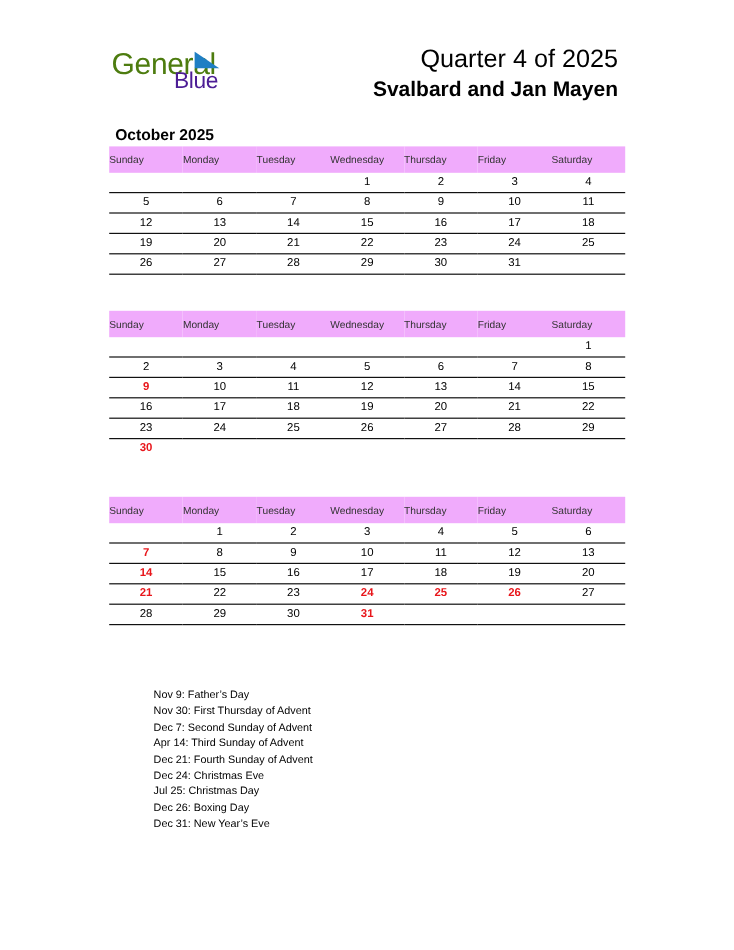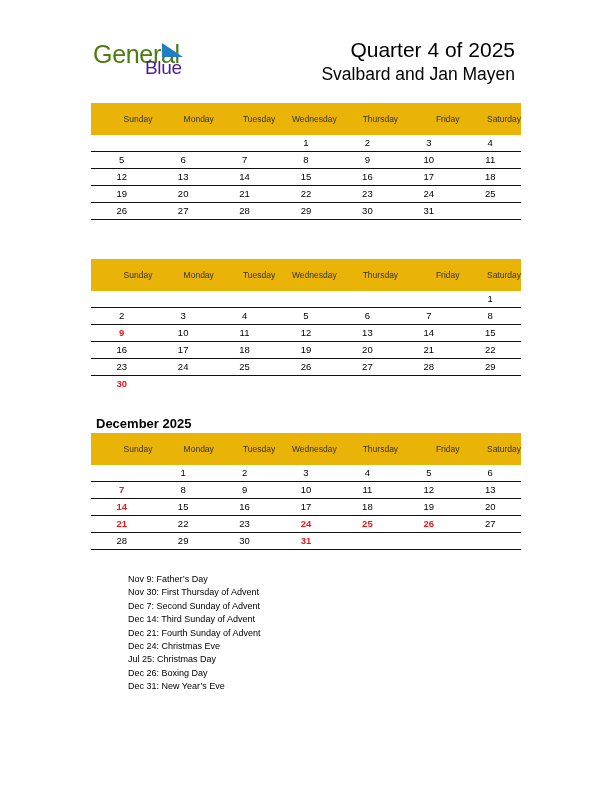--- a/index.html
+++ b/index.html
@@ -5,26 +5,26 @@
   html, body { margin: 0; padding: 0; background: #ffffff; }
   body { width: 612px; height: 792px; position: relative; overflow: hidden;
          font-family: "Liberation Sans", "DejaVu Sans", sans-serif; color: #000; }
 
   .logo { position: absolute; left: 93px; top: 40px; width: 100px; height: 40px; }
   .logo .general { position: absolute; left: 0; top: 0; font-size: 25px; color: #4d7c0f; letter-spacing: -0.3px; }
   .logo .blue { position: absolute; left: 52px; top: 17px; font-size: 19px; color: #4c1d95; letter-spacing: -0.3px; }
   .logo .tri2 { position: absolute; left: 69px; top: 3px; width: 21px; height: 14px; }
 
   .title { position: absolute; right: 97px; top: 38px; font-size: 21px; text-align: right; white-space: nowrap; }
-  .subtitle { position: absolute; right: 97px; top: 64px; font-size: 17.5px; text-align: right; white-space: nowrap; }
+  .subtitle { position: absolute; right: 97px; top: 64px; font-size: 17.5px; text-align: right; white-space: nowrap; font-weight: bold; }
 
   .month { position: absolute; left: 91px; width: 430px; }
   .month-title { font-size: 13px; font-weight: bold; margin-left: 5px; height: 19px; line-height: 19px; }
   table { width: 430px; border-collapse: collapse; table-layout: fixed; }
-  th { background: #eab308; font-weight: normal; font-size: 8.5px; color: #333; height: 32px; padding: 0; text-align: right; }
+  th { background: #f0abfc; font-weight: normal; font-size: 8.5px; color: #333; height: 22px; padding: 0; text-align: left; }
   td { font-size: 9.5px; text-align: center; height: 16px; padding: 0; line-height: 16px; }
   tbody tr { border-bottom: 1.3px solid #111; }
   tbody tr.last-open { border-bottom: none; }
   td.holiday { color: #e8161b; font-weight: bold; }
 
   .notes { position: absolute; left: 96px; top: 573px; font-size: 9px; line-height: 13.4px; margin-left: 32px; }
   .notes div { white-space: nowrap; }
 </style>
 </head>
 <body>
@@ -34,20 +34,21 @@
   <svg class="tri2" viewBox="0 0 21 14">
     <polygon points="0,0 0,14 21,14" fill="#1f7fc4"></polygon>
   </svg>
   <span class="blue">Blue</span>
 </div>
 
 <div class="title">Quarter 4 of 2025</div>
 <div class="subtitle">Svalbard and Jan Mayen</div>
 
 <div class="month" id="m0" style="top:103px;">
+    <div class="month-title">October 2025</div>
     <table>
       <thead>
         <tr>
           <th>Sunday</th>
           <th>Monday</th>
           <th>Tuesday</th>
           <th>Wednesday</th>
           <th>Thursday</th>
           <th>Friday</th>
           <th>Saturday</th>
@@ -167,21 +168,20 @@
           <td class=""></td>
           <td class=""></td>
           <td class=""></td>
           <td class=""></td>
           <td class=""></td>
         </tr>
       </tbody>
     </table>
   </div>
 <div class="month" id="m2" style="top:414px;">
-    <div class="month-title">December 2025</div>
     <table>
       <thead>
         <tr>
           <th>Sunday</th>
           <th>Monday</th>
           <th>Tuesday</th>
           <th>Wednesday</th>
           <th>Thursday</th>
           <th>Friday</th>
           <th>Saturday</th>
@@ -234,19 +234,19 @@
           <td class=""></td>
         </tr>
       </tbody>
     </table>
   </div>
 
 <div class="notes" id="notes">
     <div>Nov 9: Father’s Day</div>
     <div>Nov 30: First Thursday of Advent</div>
     <div>Dec 7: Second Sunday of Advent</div>
-    <div>Dec 14: Third Sunday of Advent</div>
+    <div>Apr 14: Third Sunday of Advent</div>
     <div>Dec 21: Fourth Sunday of Advent</div>
     <div>Dec 24: Christmas Eve</div>
     <div>Jul 25: Christmas Day</div>
     <div>Dec 26: Boxing Day</div>
     <div>Dec 31: New Year’s Eve</div>
   </div>
 
 </body></html>

